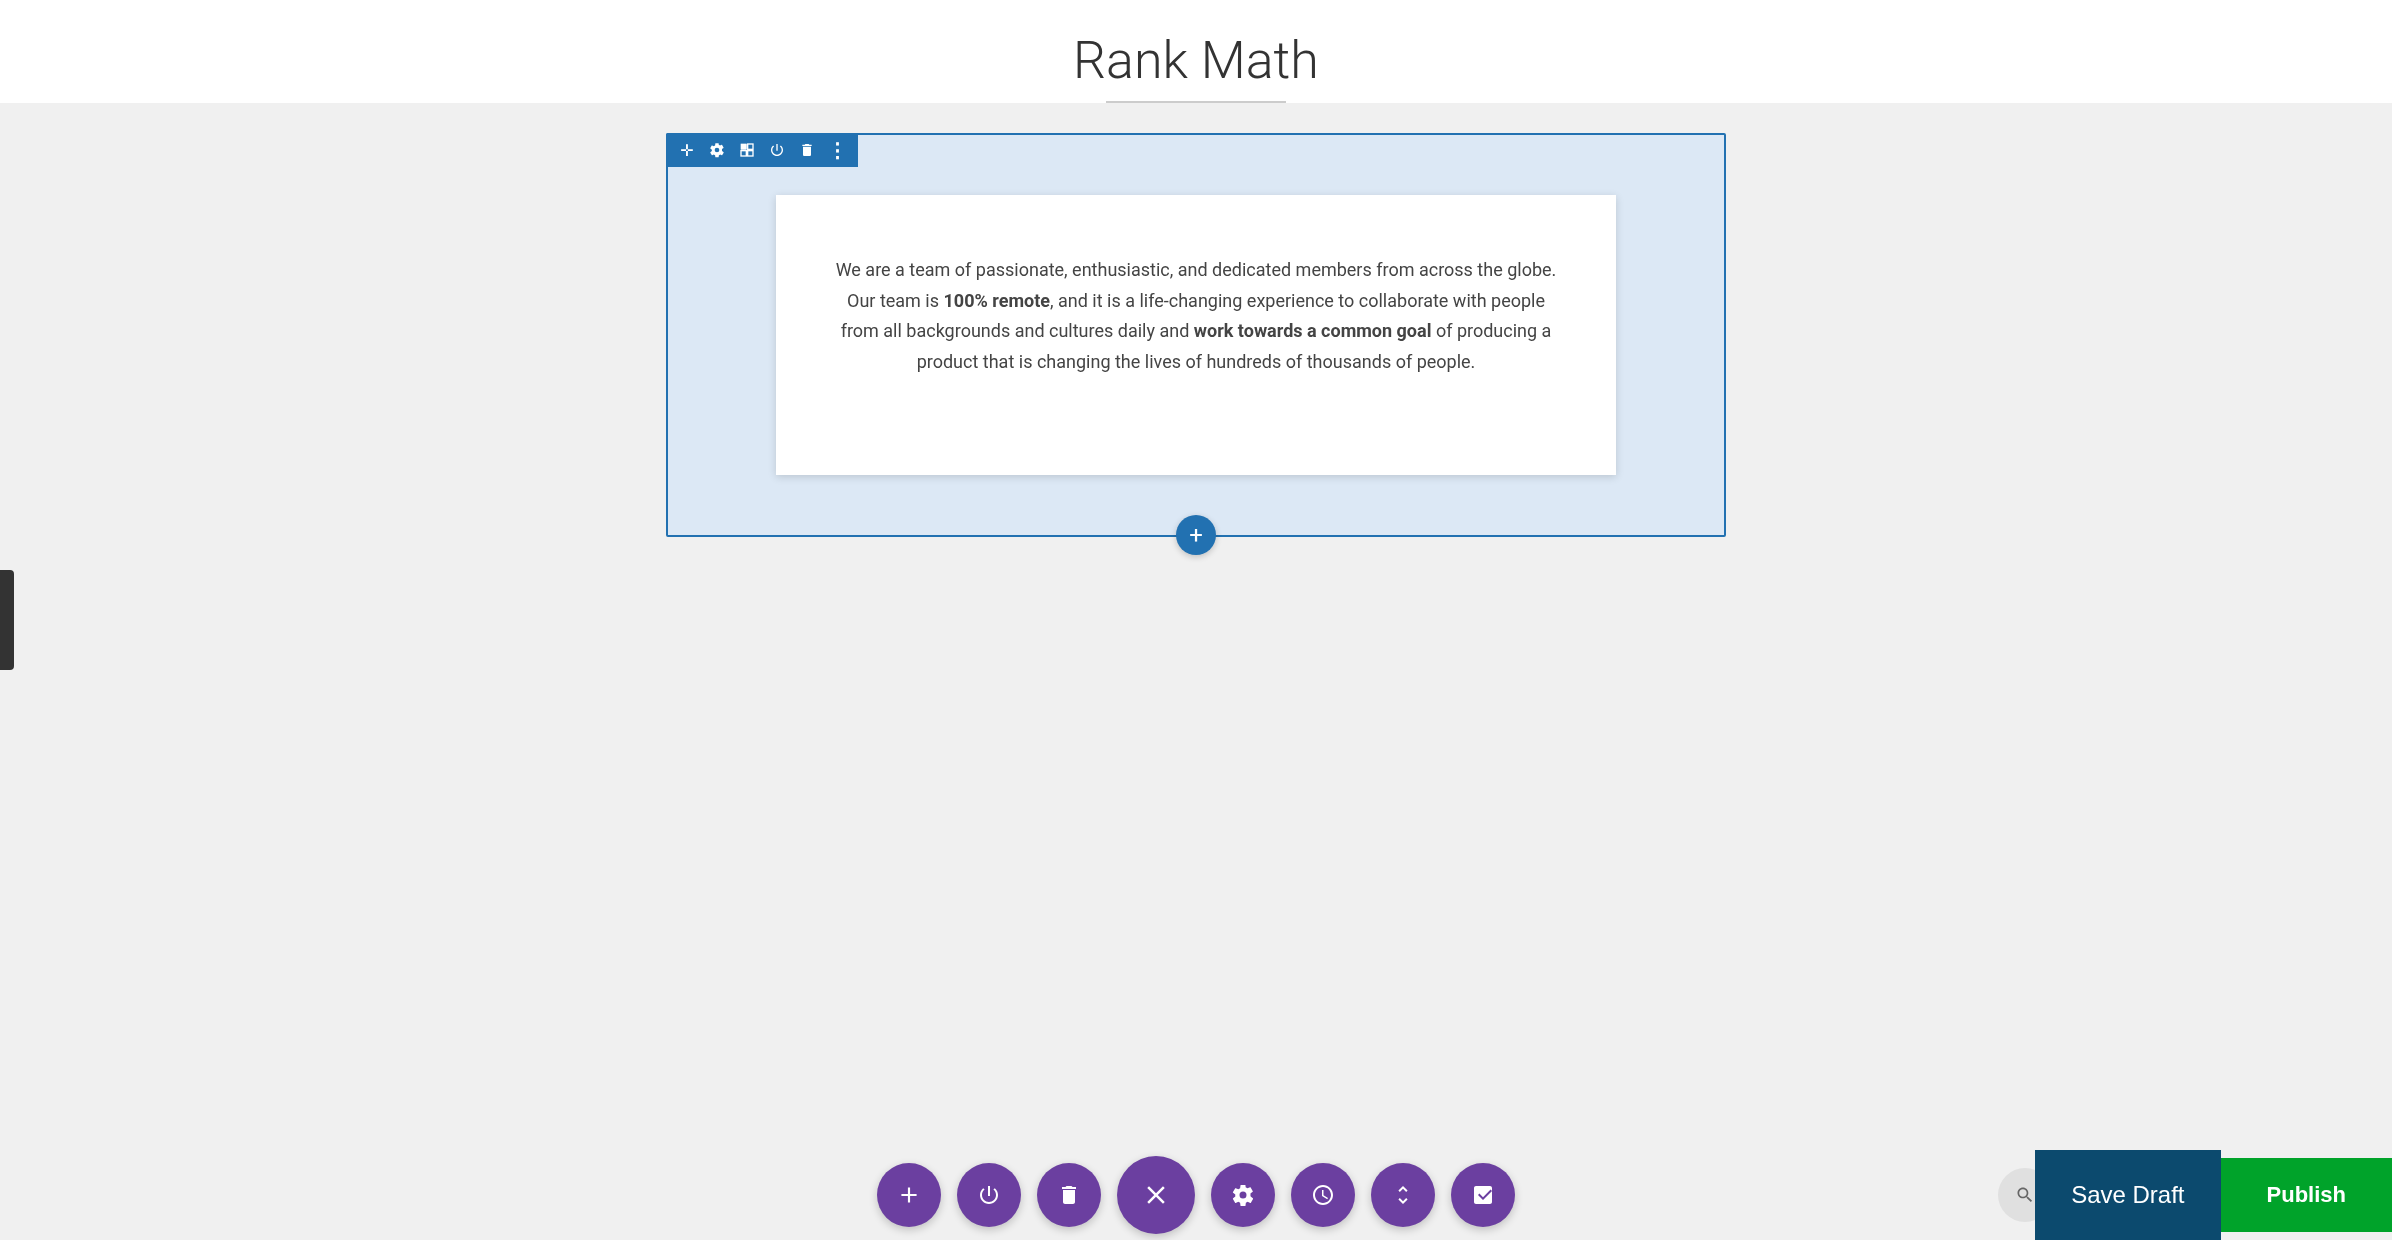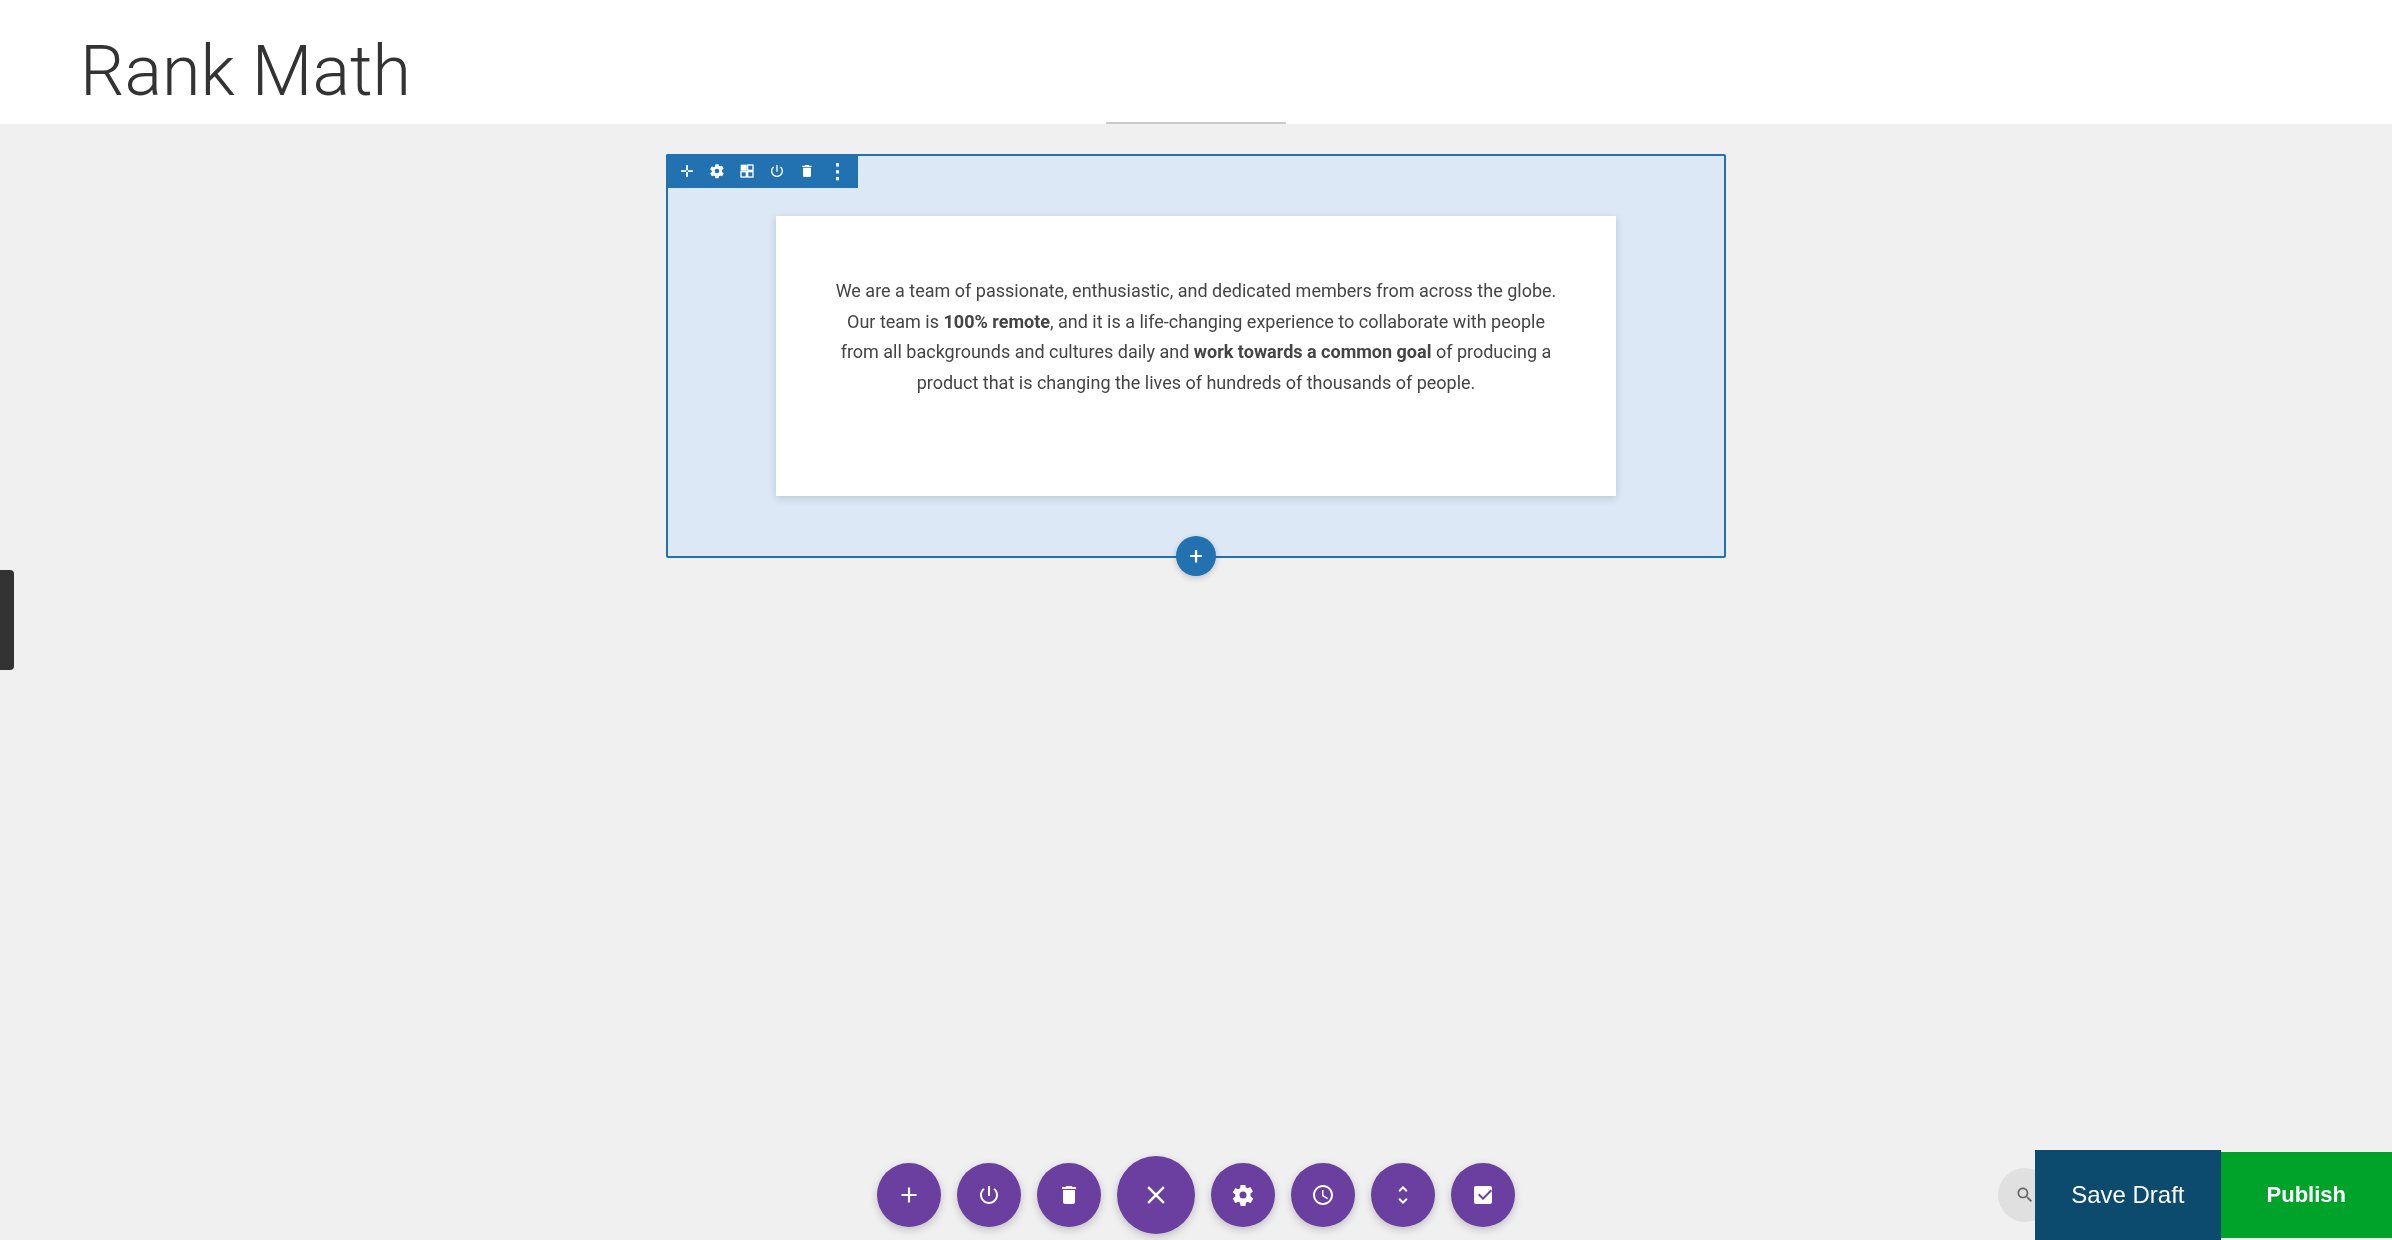--- a/index.html
+++ b/index.html
@@ -19,25 +19,26 @@
 
     
     .top-area {
       background: #ffffff;
       width: 100%;
       padding: 20px 80px 0 80px;
       position: relative;
     }
 
     .page-title {
-      font-size: 70px;
+      font-size: 52px;
       font-weight: 300;
       color: #333;
       padding-top: 10px;
       padding-bottom: 10px;
+      text-align: center;
     }
 
     .title-divider {
       width: 180px;
       height: 2px;
       background: #ccc;
       margin: 0 auto 0 auto;
       display: block;
     }
 
@@ -208,21 +209,21 @@
       font-weight: 500;
     }
 
     .publish-btn {
       background: #00a32a;
       color: white;
       padding: 20px 46px;
       font-size: 22px;
       cursor: pointer;
       border: none;
-      height: 86px;
+      height: 74px;
       font-weight: 600;
     }
 
     
     .left-panel-indicator {
       position: fixed;
       left: 0;
       top: 50%;
       transform: translateY(-50%);
       width: 14px;

